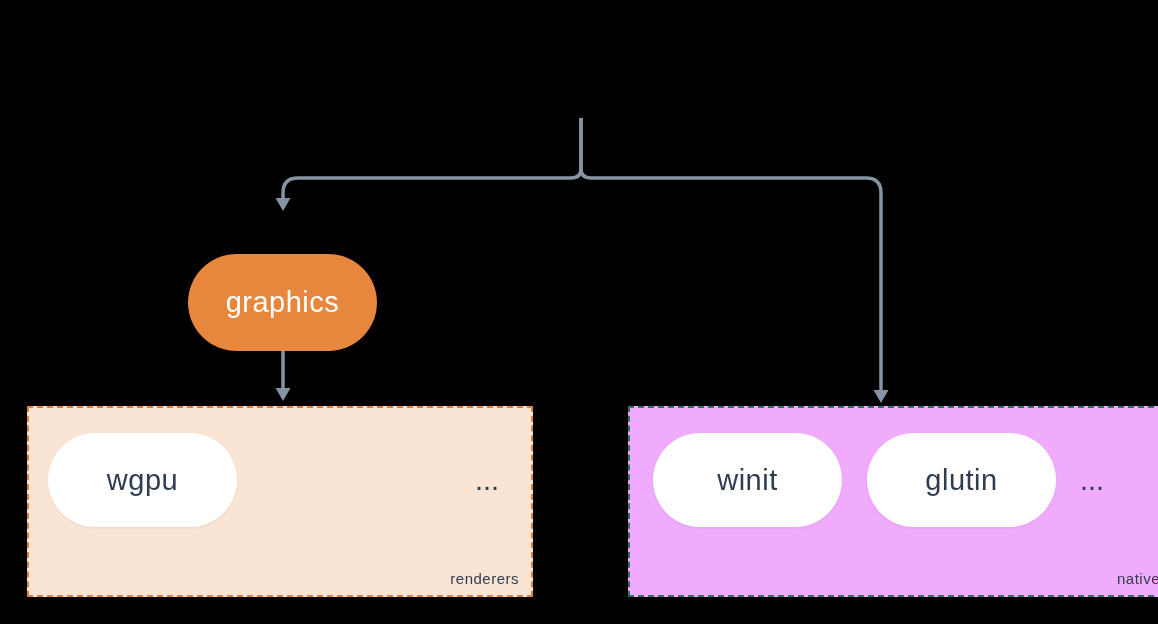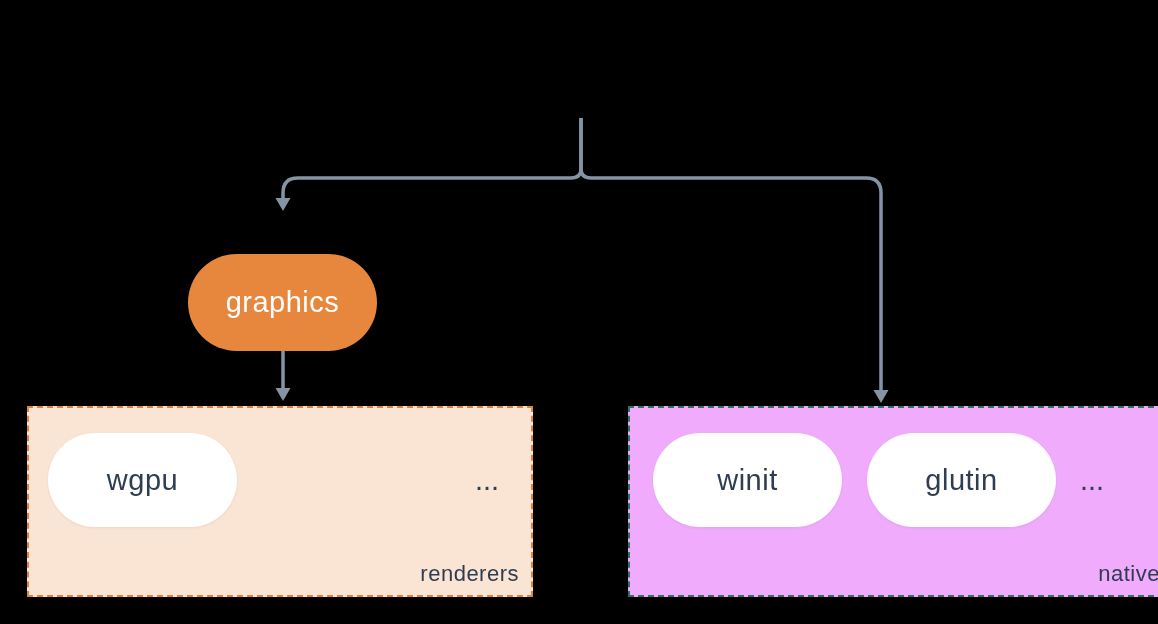--- a/index.html
+++ b/index.html
@@ -101,21 +101,21 @@
     justify-content: center;
     font-size: 29px;
     color: #2E3D4F;
   }
   .group-renderers .ellipsis { left: 428px; }
   .group-shells .ellipsis { left: 432px; }
   .group-label {
     position: absolute;
     right: 12px;
     bottom: 8px;
-    font-size: 22px;
+    font-size: 15px;
     color: #2E3D4F;
     letter-spacing: 0.5px;
   }
 </style>
 </head>
 <body>
 
 <div class="canvas">
 
   <svg class="connectors" viewBox="0 0 1158 624" xmlns="http://www.w3.org/2000/svg">

